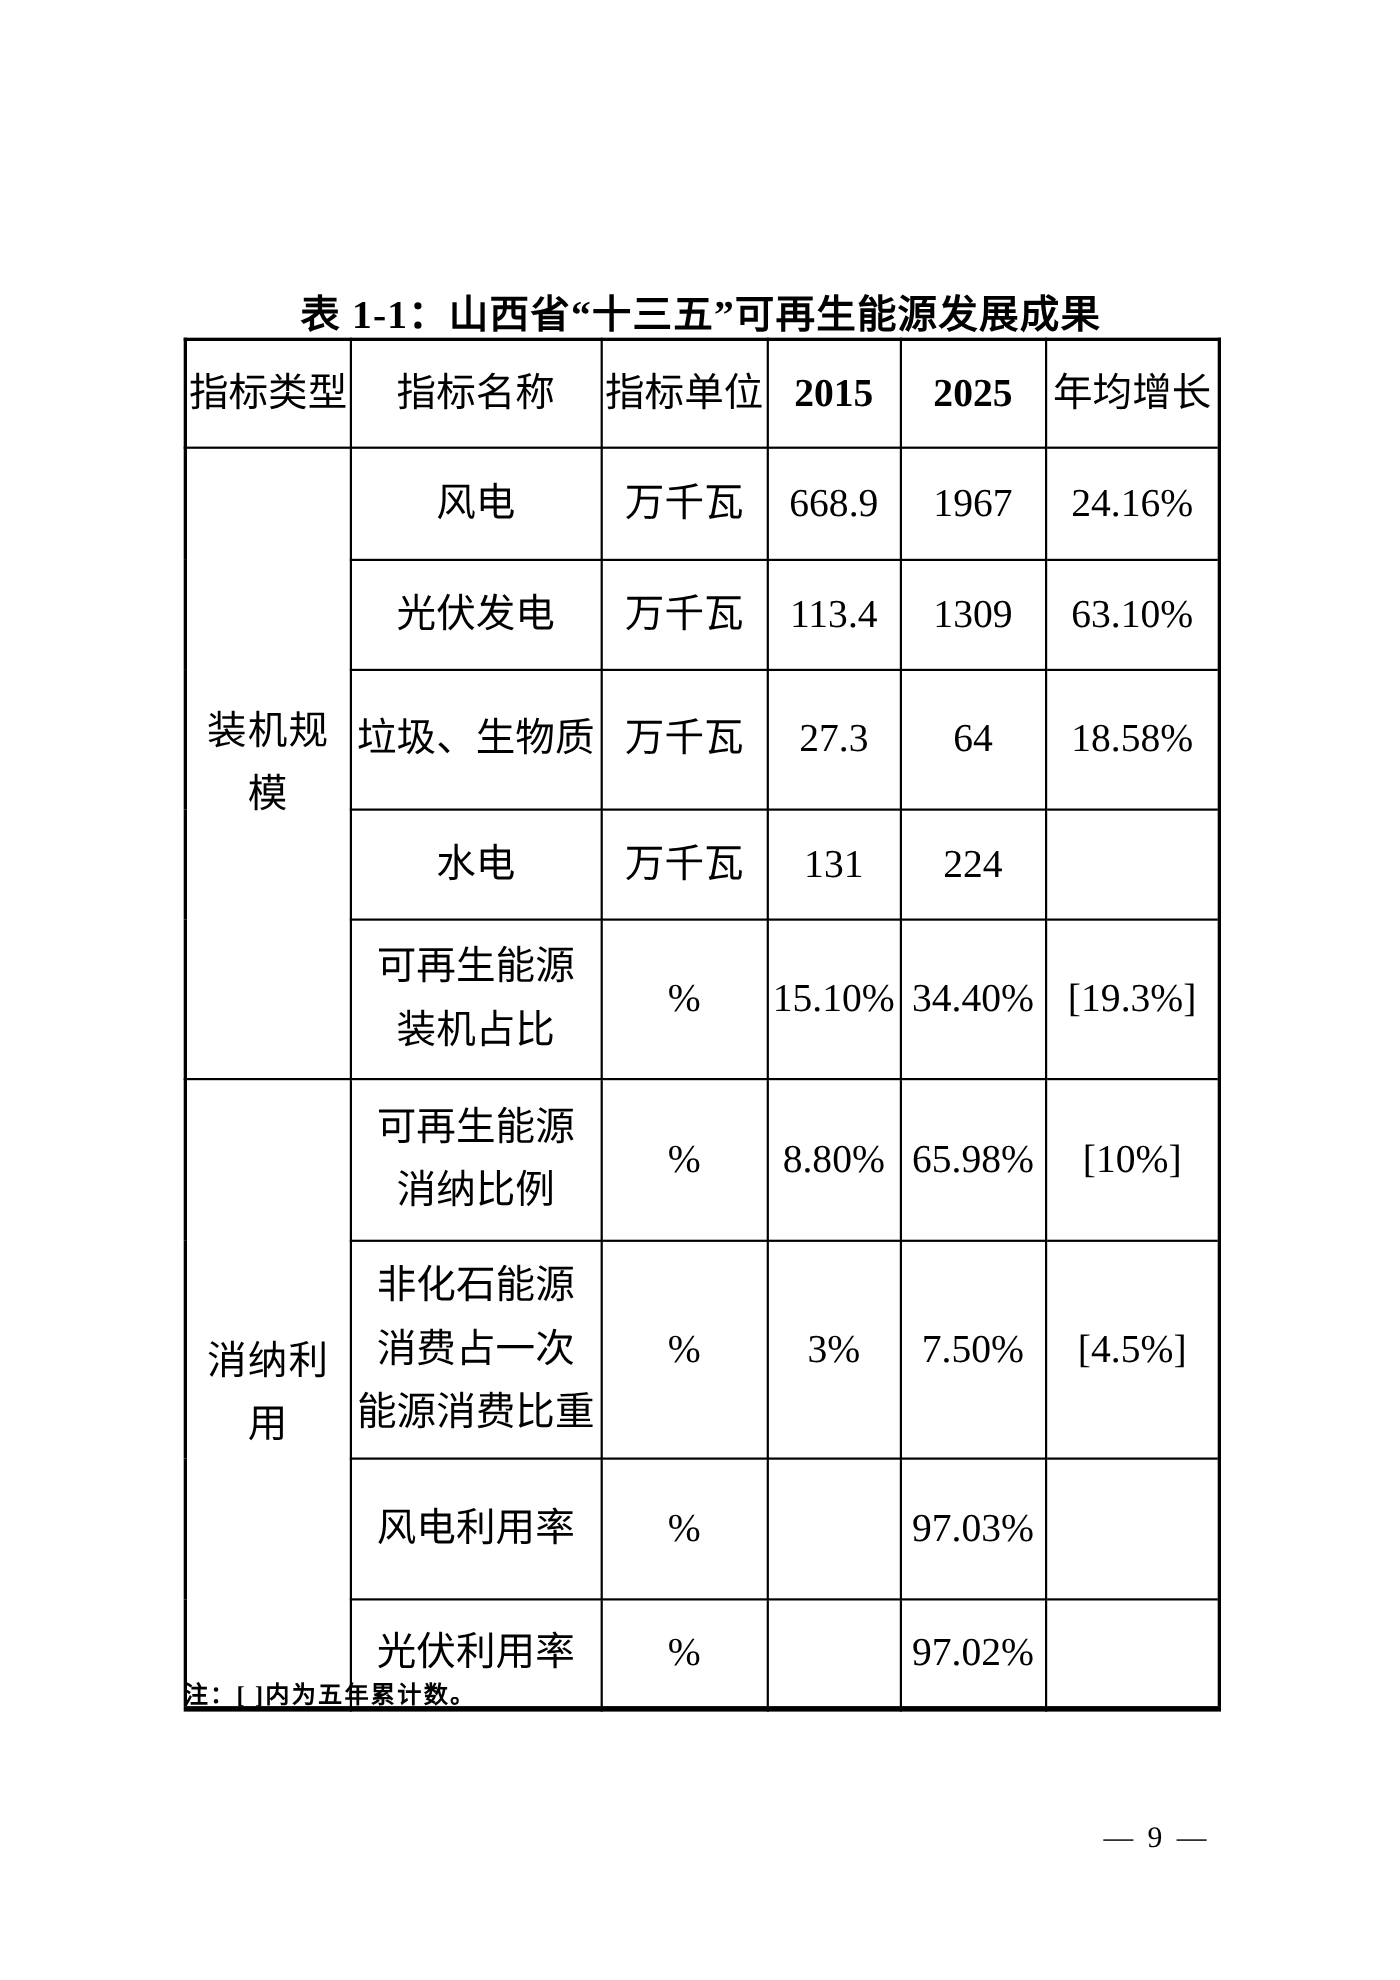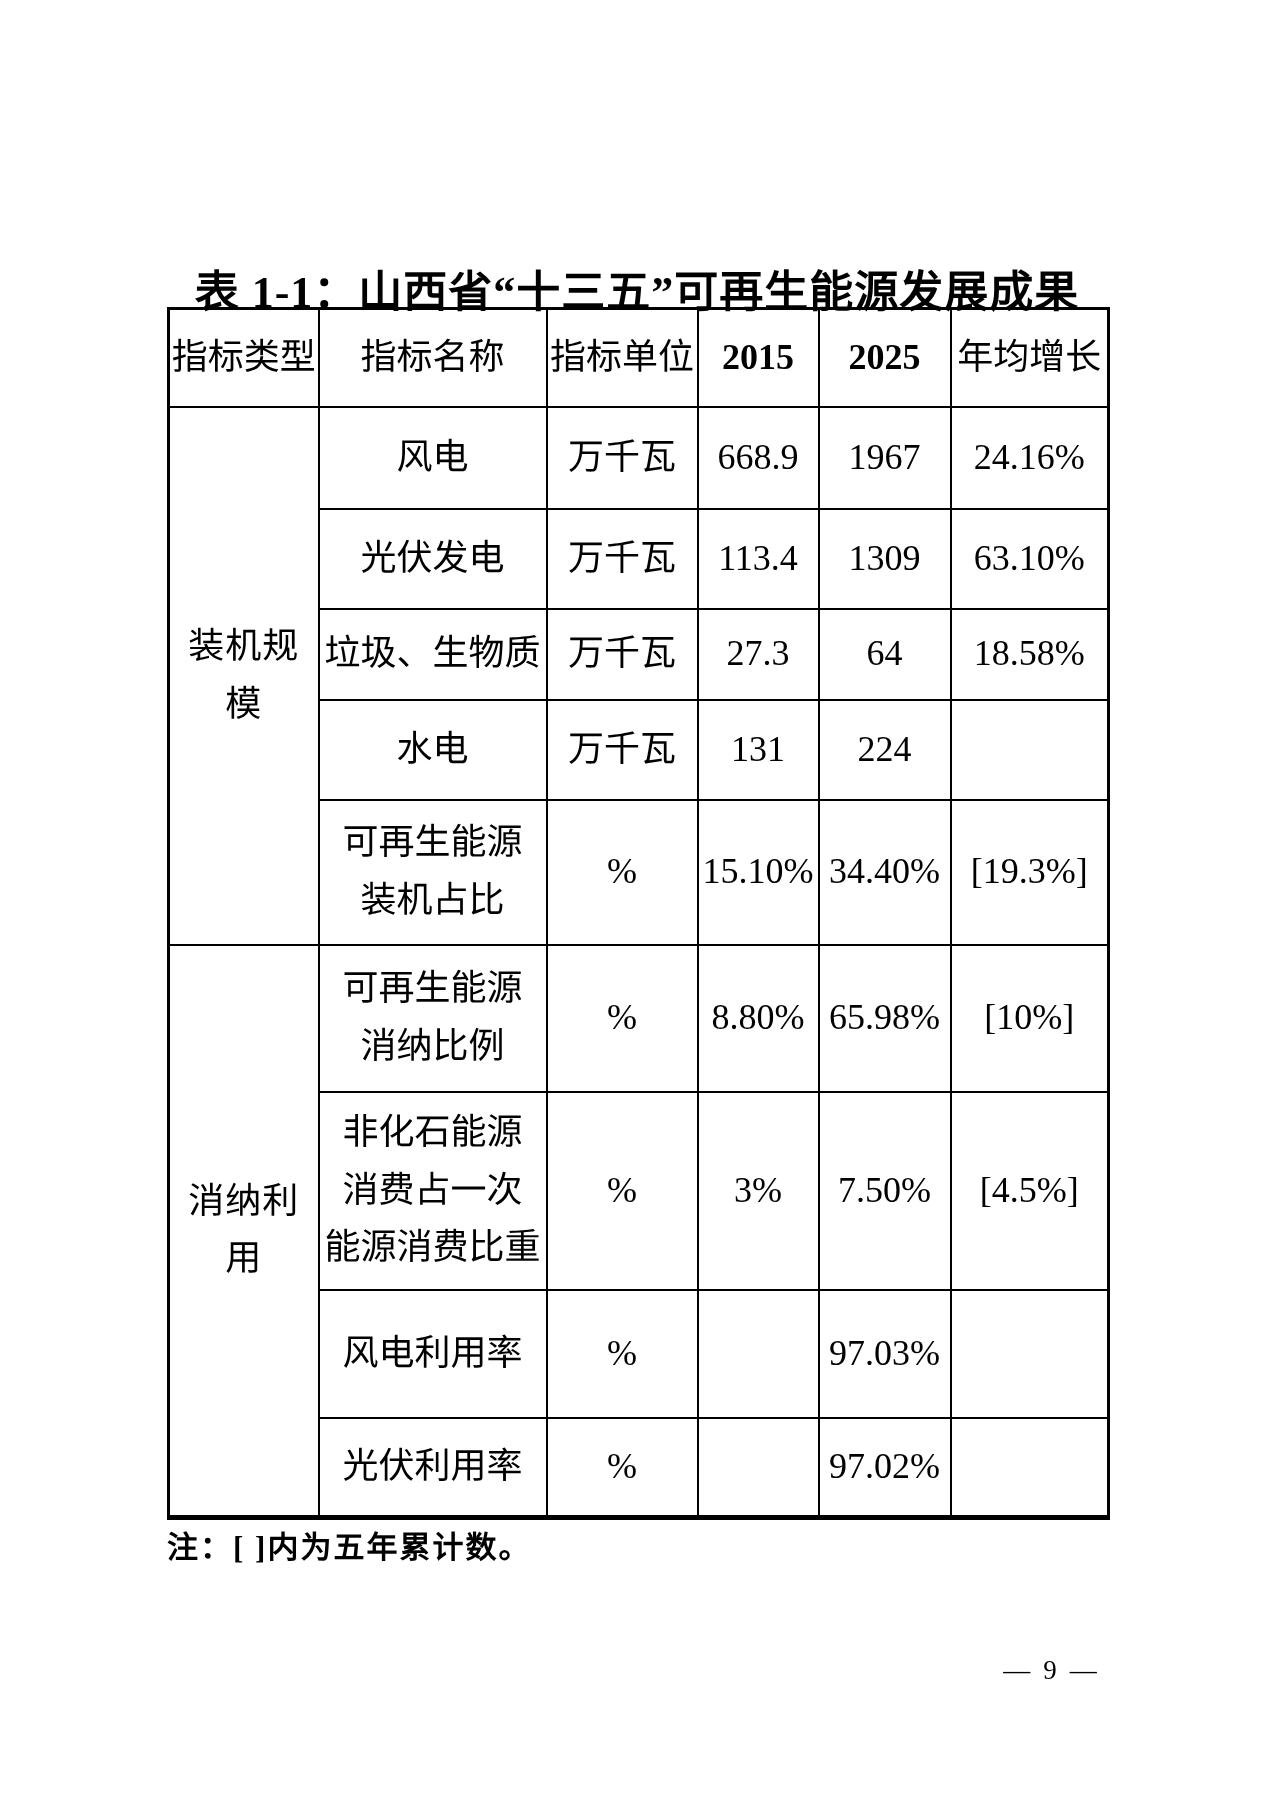--- a/index.html
+++ b/index.html
@@ -12,21 +12,21 @@
     font-family: "Liberation Serif", "DejaVu Serif", serif;
     overflow: hidden;
   }
   .title {
     position: absolute;
     left: 167px;
     top: 256px;
     width: 940px;
     margin: 0;
     text-align: center;
-    font-size: 44px;
+    font-size: 36px;
     font-weight: bold;
     white-space: nowrap;
     letter-spacing: 1px;
   }
   table.main {
     position: absolute;
     left: 167px;
     top: 307px;
     width: 940px;
     table-layout: fixed;
@@ -47,21 +47,21 @@
   }
   table.main th { font-weight: normal; }
   table.main th.num-bold { font-weight: bold; }
   td.group { font-weight: bold; letter-spacing: 1px; }
   td.tb { border-bottom: 5px solid #000; }
   .note {
     position: absolute;
     left: 167px;
     top: 1522px;
     margin: 0;
-    font-size: 31px;
+    font-size: 22px;
     font-weight: bold;
     letter-spacing: 2px;
   }
   .page-number {
     position: absolute;
     left: 985px;
     top: 1655px;
     width: 130px;
     display: flex;
     justify-content: center;
@@ -105,21 +105,21 @@
         <td>1967</td>
         <td>24.16%</td>
       </tr>
       <tr style="height:100px">
         <td>光伏发电</td>
         <td>万千瓦</td>
         <td>113.4</td>
         <td>1309</td>
         <td>63.10%</td>
       </tr>
-      <tr style="height:91px">
+      <tr style="height:127px">
         <td>垃圾、生物质</td>
         <td>万千瓦</td>
         <td>27.3</td>
         <td>64</td>
         <td>18.58%</td>
       </tr>
       <tr style="height:100px">
         <td class="tb">水电</td>
         <td class="tb">万千瓦</td>
         <td class="tb">131</td>

